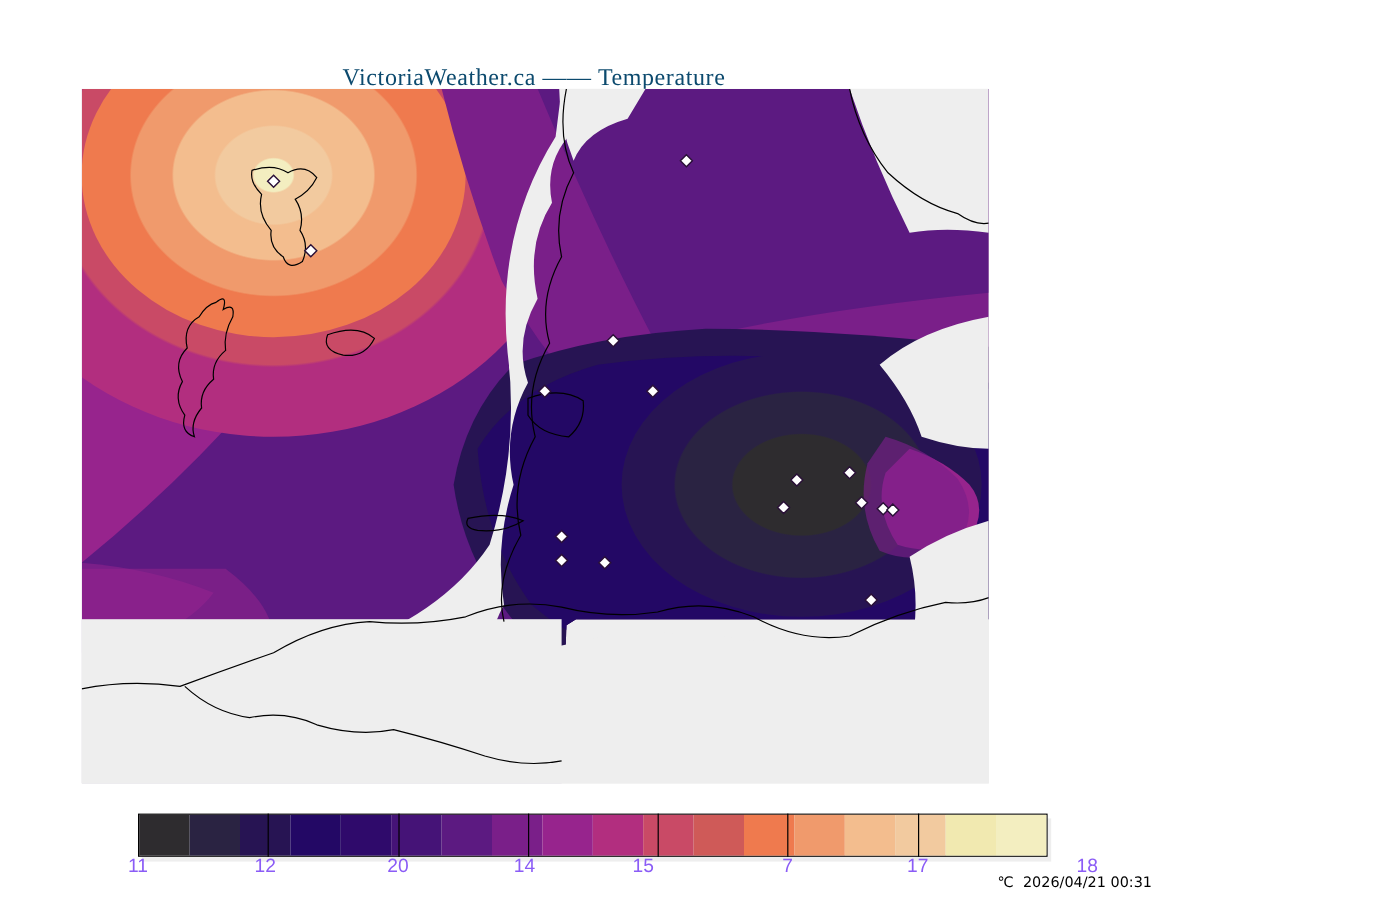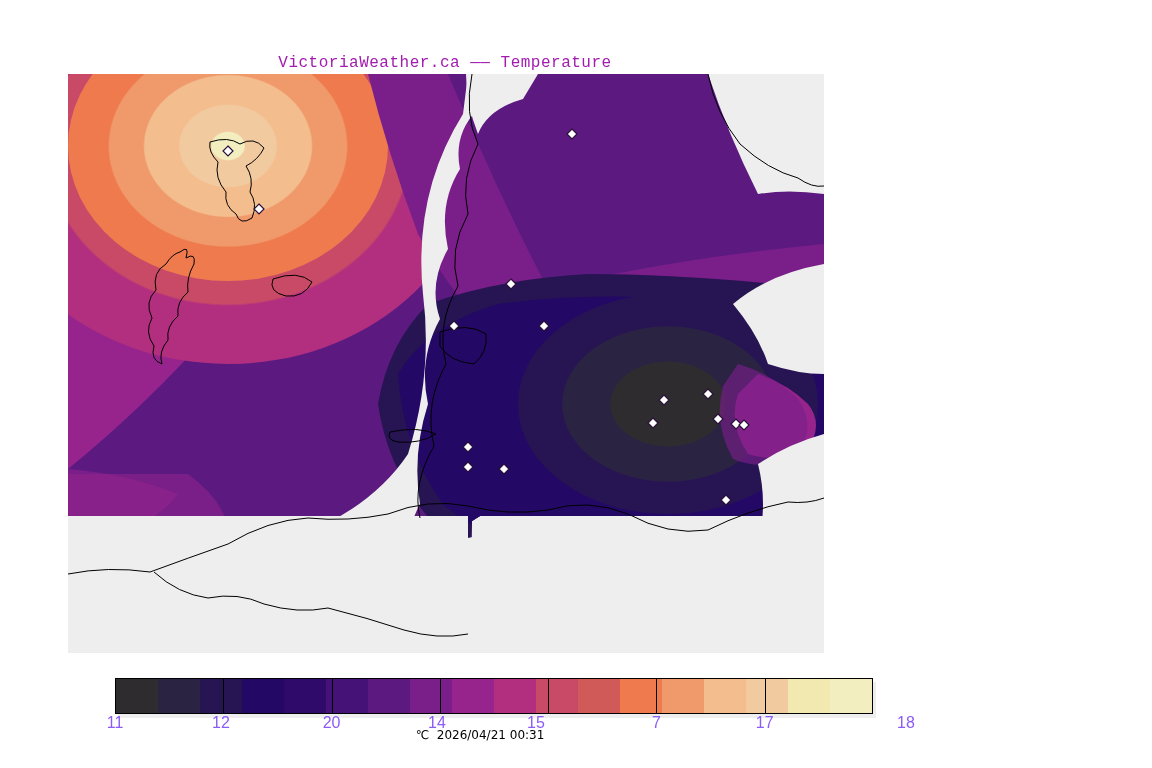--- a/index.html
+++ b/index.html
@@ -10,24 +10,24 @@
     width: 1152px; height: 768px;
     position: relative; overflow: hidden;
     font-family: "DejaVu Sans", sans-serif;
   }
 
   
   #chart-title {
     position: absolute;
     left: 0; top: 54px; width: 890px;
     text-align: center;
-    font-family: Liberation Mono, monospace;
-    font-size: 16px;
+    font-family: Liberation Serif, serif;
+    font-size: 20px;
     letter-spacing: 0.5px;
-    color: #a21caf;
+    color: #0c4a6e;
     white-space: pre;
   }
 
   
   #map-frame {
     position: absolute;
     left: 68px; top: 74px;
     width: 756px; height: 579px;
     background: #eeeeee;
     overflow: hidden;
@@ -71,21 +71,21 @@
     position: absolute;
     font-family: Liberation Sans, sans-serif;
     font-size: 16px;
     color: #8b5cf6;
     transform: translateX(-50%);
     white-space: nowrap;
   }
   #cbar-caption {
     position: absolute;
     left: 0; top: 728px; width: 960px;
-    text-align: center;
+    text-align: right;
     font-family: "DejaVu Sans", sans-serif;
     font-size: 12px;
     color: #000000;
     white-space: pre;
   }
 </style>
 </head>
 <body>
 
 <div id="chart-title">VictoriaWeather.ca —— Temperature</div>

